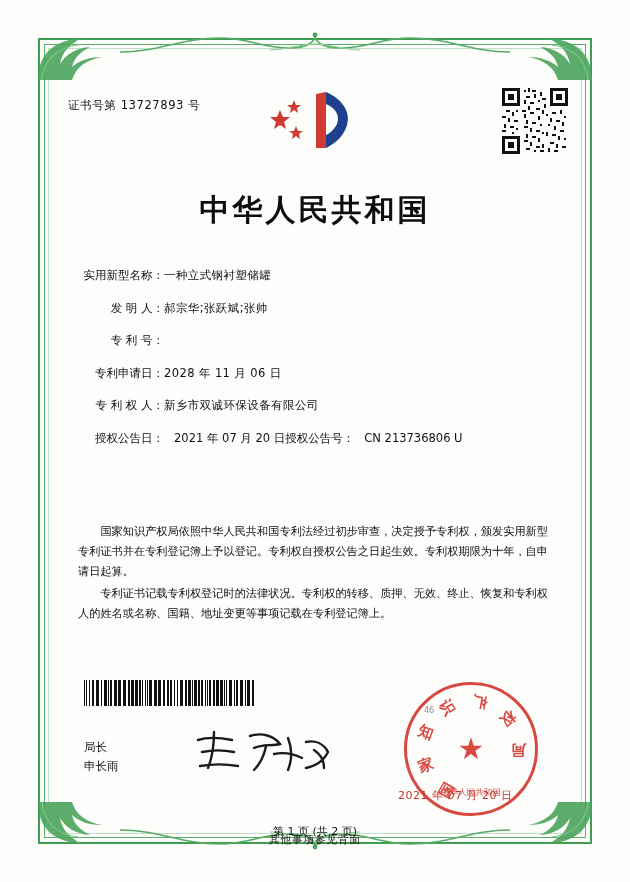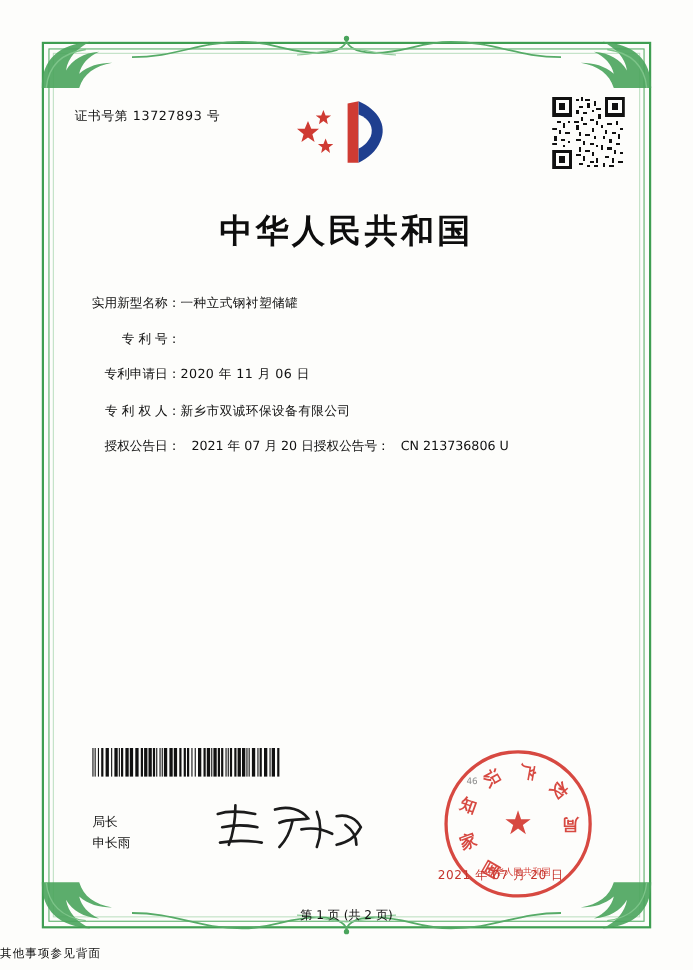--- a/index.html
+++ b/index.html
@@ -225,22 +225,22 @@
 
   .page-no {
     position: absolute;
     left: 0; right: 0; top: 824px;
     text-align: center;
     font-size: 11px;
     color: #111;
   }
   .footer-note {
     position: absolute;
-    left: 0; right: 0; top: 860px;
-    text-align: left;
+    left: 0; right: 0; top: 833px;
+    text-align: center;
     font-size: 10.5px;
     color: #111;
     letter-spacing: 1px;
   }
   .mark-small {
     position: absolute;
     left: 424px; top: 666px;
     font-size: 8px;
     color: #8a8a8a;
     margin-top: 40px;
@@ -391,38 +391,46 @@
   </div>
 
   <div class="title">中华人民共和国</div>
 
   <div class="fields">
     <div class="field">
       <span class="lbl">实用新型名称：</span>
       <span class="val">一种立式钢衬塑储罐</span>
     </div>
     <div class="field">
+      <span class="lbl">发 明 人：</span>
+      <span class="val">郝宗华;张跃斌;张帅</span>
+    </div>
+    <div class="field">
       <span class="lbl">专 利 号：</span>
     </div>
     <div class="field">
       <span class="lbl">专利申请日：</span>
-      <span class="val">2020 年 11 月 06 日</span>
+      <span class="val">2028 年 11 月 06 日</span>
     </div>
     <div class="field">
       <span class="lbl">专 利 权 人：</span>
       <span class="val">新乡市双诚环保设备有限公司</span>
     </div>
     <div class="field">
       <span class="lbl">授权公告日：</span>
       <span class="val2">2021 年 07 月 20 日</span>
       <span class="inline-lbl">授权公告号：</span>
       <span class="val2">CN 213736806 U</span>
     </div>
   </div>
 
+  <div class="paras">
+    <div class="para">国家知识产权局依照中华人民共和国专利法经过初步审查，决定授予专利权，颁发实用新型专利证书并在专利登记簿上予以登记。专利权自授权公告之日起生效。专利权期限为十年，自申请日起算。</div>
+    <div class="para">专利证书记载专利权登记时的法律状况。专利权的转移、质押、无效、终止、恢复和专利权人的姓名或名称、国籍、地址变更等事项记载在专利登记簿上。</div>
+  </div>
 
   <div class="barcode" id="barcode">
       <i style="width: 1px; margin-right: 1px;"></i>
       <i style="width: 1px; margin-right: 2px;"></i>
       <i style="width: 1px; margin-right: 2px;"></i>
       <i style="width: 2px; margin-right: 2px;"></i>
       <i style="width: 3px; margin-right: 2px;"></i>
       <i style="width: 1px; margin-right: 2px;"></i>
       <i style="width: 3px; margin-right: 1px;"></i>
       <i style="width: 1px; margin-right: 1px;"></i>

